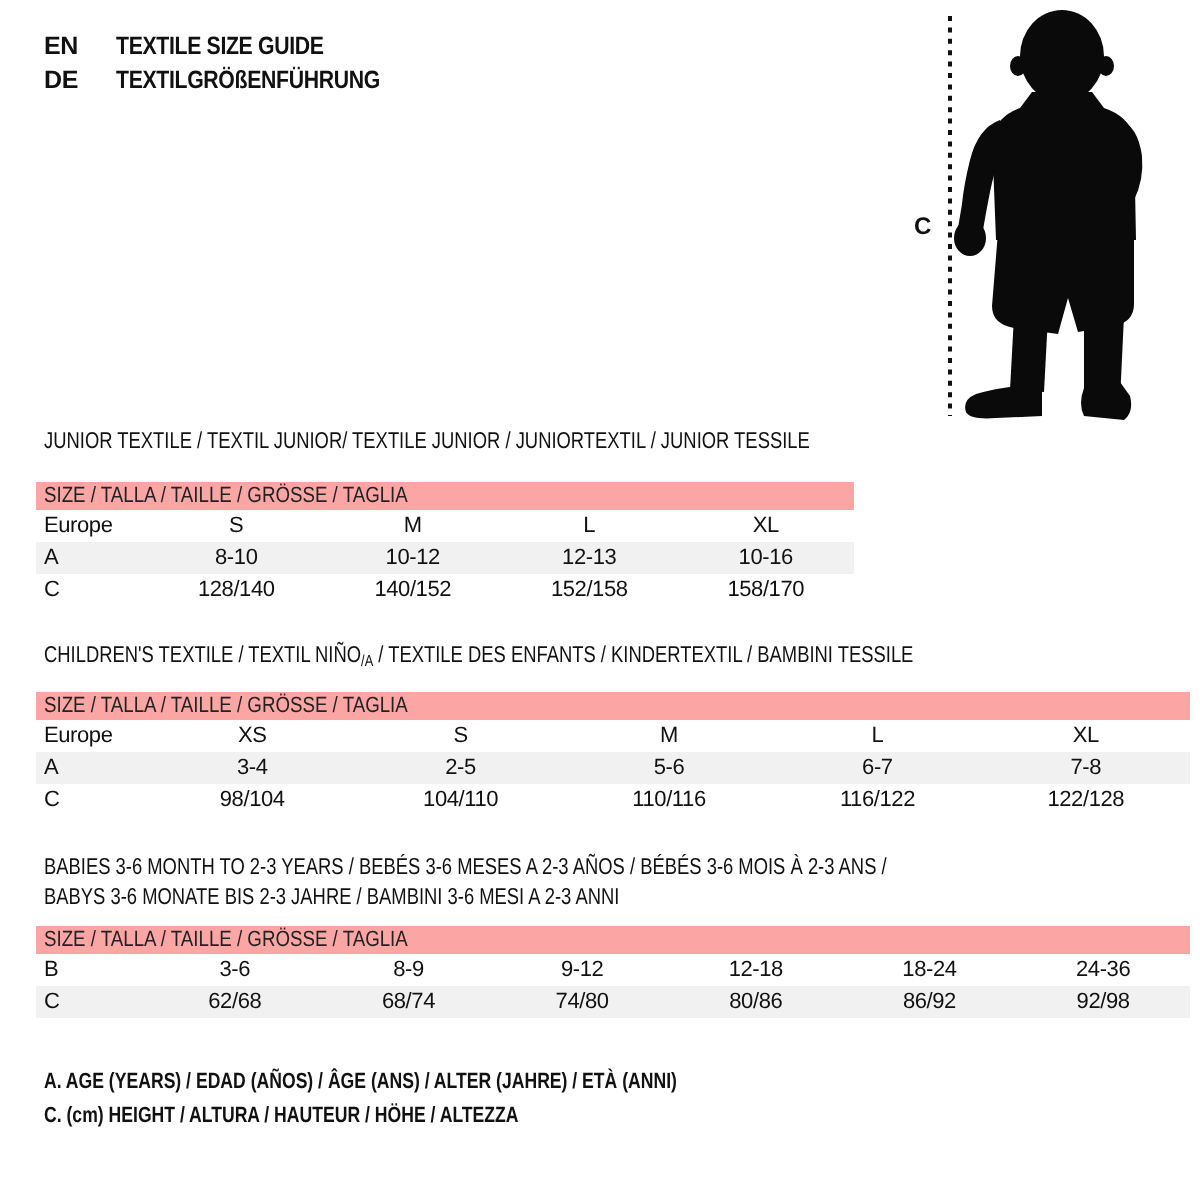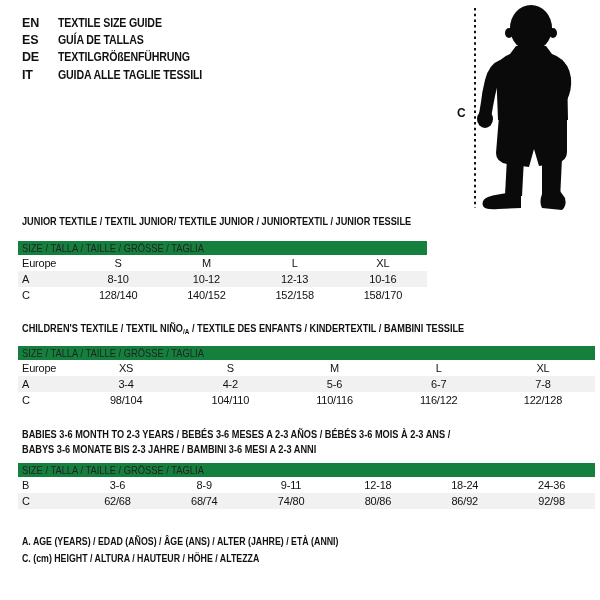--- a/index.html
+++ b/index.html
@@ -14,59 +14,51 @@
   
   .lang-block{position:absolute;left:22px;top:14px;}
   .lang-row{display:flex;height:17.4px;align-items:center;font-weight:700;font-size:12.5px;letter-spacing:-0.2px;}
   .lang-code{width:36px;}
 
   
   .figure-svg{position:absolute;left:455px;top:2px;}
   .height-marker{position:absolute;left:457px;top:106px;font-weight:700;font-size:12px;}
 
   
-  .sec-title{position:absolute;left:22px;font-weight:700;font-size:11.5px;}
+  .sec-title{position:absolute;left:22px;font-weight:400;font-size:11.5px;}
   .sec-title .line{line-height:15px;}
   .sub{font-size:8px;vertical-align:-2px;}
 
   
   .table{position:absolute;left:18px;}
   .t-narrow{width:409px;}
   .t-wide{width:577px;}
-  .bar{height:14px;background:#15803d;display:flex;align-items:center;padding-left:4px;font-size:11px;color:#222;}
+  .bar{height:14px;background:#fca5a5;display:flex;align-items:center;padding-left:4px;font-size:11px;color:#222;}
   .row{display:flex;height:16px;align-items:center;font-size:11px;}
   .row.alt{background:#f1f1f1;}
   .lbl{width:52px;padding-left:4px;letter-spacing:-0.2px;}
   .cell{flex:1 1 0;text-align:center;letter-spacing:-0.2px;}
 
   
   .legend{position:absolute;left:22px;top:533px;font-weight:700;font-size:11px;}
   .legend .line{height:16.5px;line-height:16.5px;}
 </style>
 </head>
 <body>
 
 <div class="canvas">
 
   <div class="lang-block">
     <div class="lang-row">
       <span class="lang-code">EN</span>
       <span class="cx85">TEXTILE SIZE GUIDE</span>
     </div>
     <div class="lang-row">
-      <span class="lang-code">ES</span>
-      <span class="cx85">GUÍA DE TALLAS</span>
-    </div>
-    <div class="lang-row">
       <span class="lang-code">DE</span>
       <span class="cx85">TEXTILGRÖßENFÜHRUNG</span>
-    </div>
-    <div class="lang-row">
-      <span class="lang-code">IT</span>
-      <span class="cx85">GUIDA ALLE TAGLIE TESSILI</span>
     </div>
   </div>
 
   <span class="height-marker">C</span>
   <svg class="figure-svg" width="140" height="215" viewBox="0 0 140 215">
     <line x1="20" y1="6" x2="20" y2="206" stroke="#111" stroke-width="2" stroke-dasharray="2.5,3.2"></line>
     <g fill="#0a0a0a">
       <ellipse cx="76" cy="26" rx="21" ry="23"></ellipse>
       <ellipse cx="54" cy="31" rx="4" ry="5"></ellipse>
       <ellipse cx="98" cy="31" rx="4" ry="5"></ellipse>
@@ -124,21 +116,21 @@
       <span class="lbl">Europe</span>
       <span class="cell">XS</span>
       <span class="cell">S</span>
       <span class="cell">M</span>
       <span class="cell">L</span>
       <span class="cell">XL</span>
     </div>
     <div class="row alt">
       <span class="lbl">A</span>
       <span class="cell">3-4</span>
-      <span class="cell">4-2</span>
+      <span class="cell">2-5</span>
       <span class="cell">5-6</span>
       <span class="cell">6-7</span>
       <span class="cell">7-8</span>
     </div>
     <div class="row">
       <span class="lbl">C</span>
       <span class="cell">98/104</span>
       <span class="cell">104/110</span>
       <span class="cell">110/116</span>
       <span class="cell">116/122</span>
@@ -151,21 +143,21 @@
     <div class="line"><span class="cx80">BABYS 3-6 MONATE BIS 2-3 JAHRE / BAMBINI 3-6 MESI A 2-3 ANNI</span></div>
   </div>
   <div class="table t-wide" style="top:463px;">
     <div class="bar">
       <span class="cx85">SIZE / TALLA / TAILLE / GRÖSSE / TAGLIA</span>
     </div>
     <div class="row">
       <span class="lbl">B</span>
       <span class="cell">3-6</span>
       <span class="cell">8-9</span>
-      <span class="cell">9-11</span>
+      <span class="cell">9-12</span>
       <span class="cell">12-18</span>
       <span class="cell">18-24</span>
       <span class="cell">24-36</span>
     </div>
     <div class="row alt">
       <span class="lbl">C</span>
       <span class="cell">62/68</span>
       <span class="cell">68/74</span>
       <span class="cell">74/80</span>
       <span class="cell">80/86</span>

